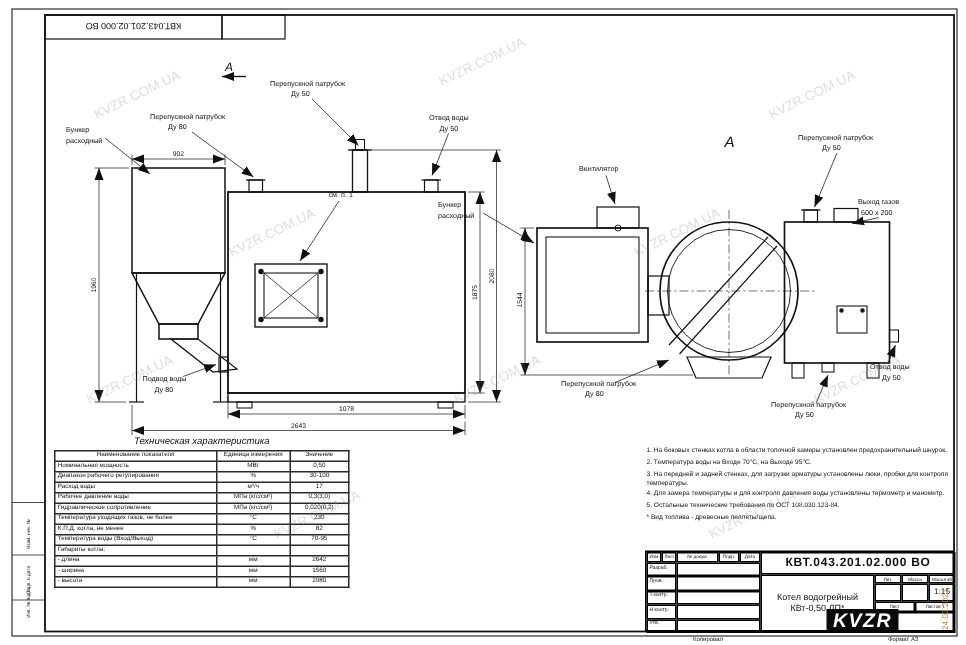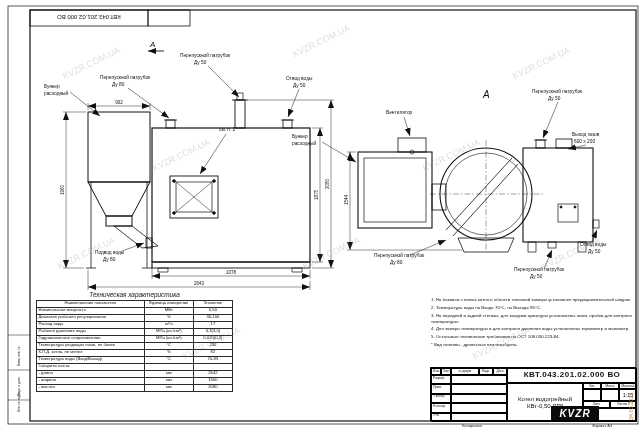--- a/index.html
+++ b/index.html
@@ -27,21 +27,21 @@
         border:1.3px solid #000; box-sizing:border-box; z-index:25; background:transparent; }
   .tb .cell { position:absolute; border:0.5px solid #000; box-sizing:border-box;
               font-size:3.4px; line-height:1.1; padding:0.5px 1px; overflow:hidden; }
   .tb .docnum { font-size:8px; font-weight:bold; letter-spacing:0.5px;
                 display:flex; align-items:center; justify-content:center; }
   .tb .pname { display:flex; flex-direction:column; align-items:center; justify-content:center;
                font-size:6px; text-align:center; }
   .tb .hd { font-size:3.1px; text-align:center; }
   .tb .scale { font-size:5.5px; display:flex; align-items:center; justify-content:center; }
   .tb .logo { position:absolute; left:120px; top:38px; width:48px; height:14px; background:#0a0a0a;
-              color:#fff; font-weight:bold; font-style:italic; font-size:10px;
+              color:#fff; font-weight:bold; font-style:italic; font-size:13px;
               display:flex; align-items:center; justify-content:center; z-index:30; letter-spacing:1px; }
 
   
   .wm { position:absolute; z-index:40; color:rgba(120,125,135,0.25); font-size:9px;
         transform:rotate(-26deg); pointer-events:none; white-space:nowrap; }
   .date-stamp { position:absolute; left:628px; top:420px; transform:rotate(-90deg);
                 transform-origin:0 0; font-size:5.5px; color:#c08040; z-index:45; white-space:nowrap; }
   .foot { position:absolute; font-size:4px; z-index:20; color:#222; }
 </style>
 </head>

